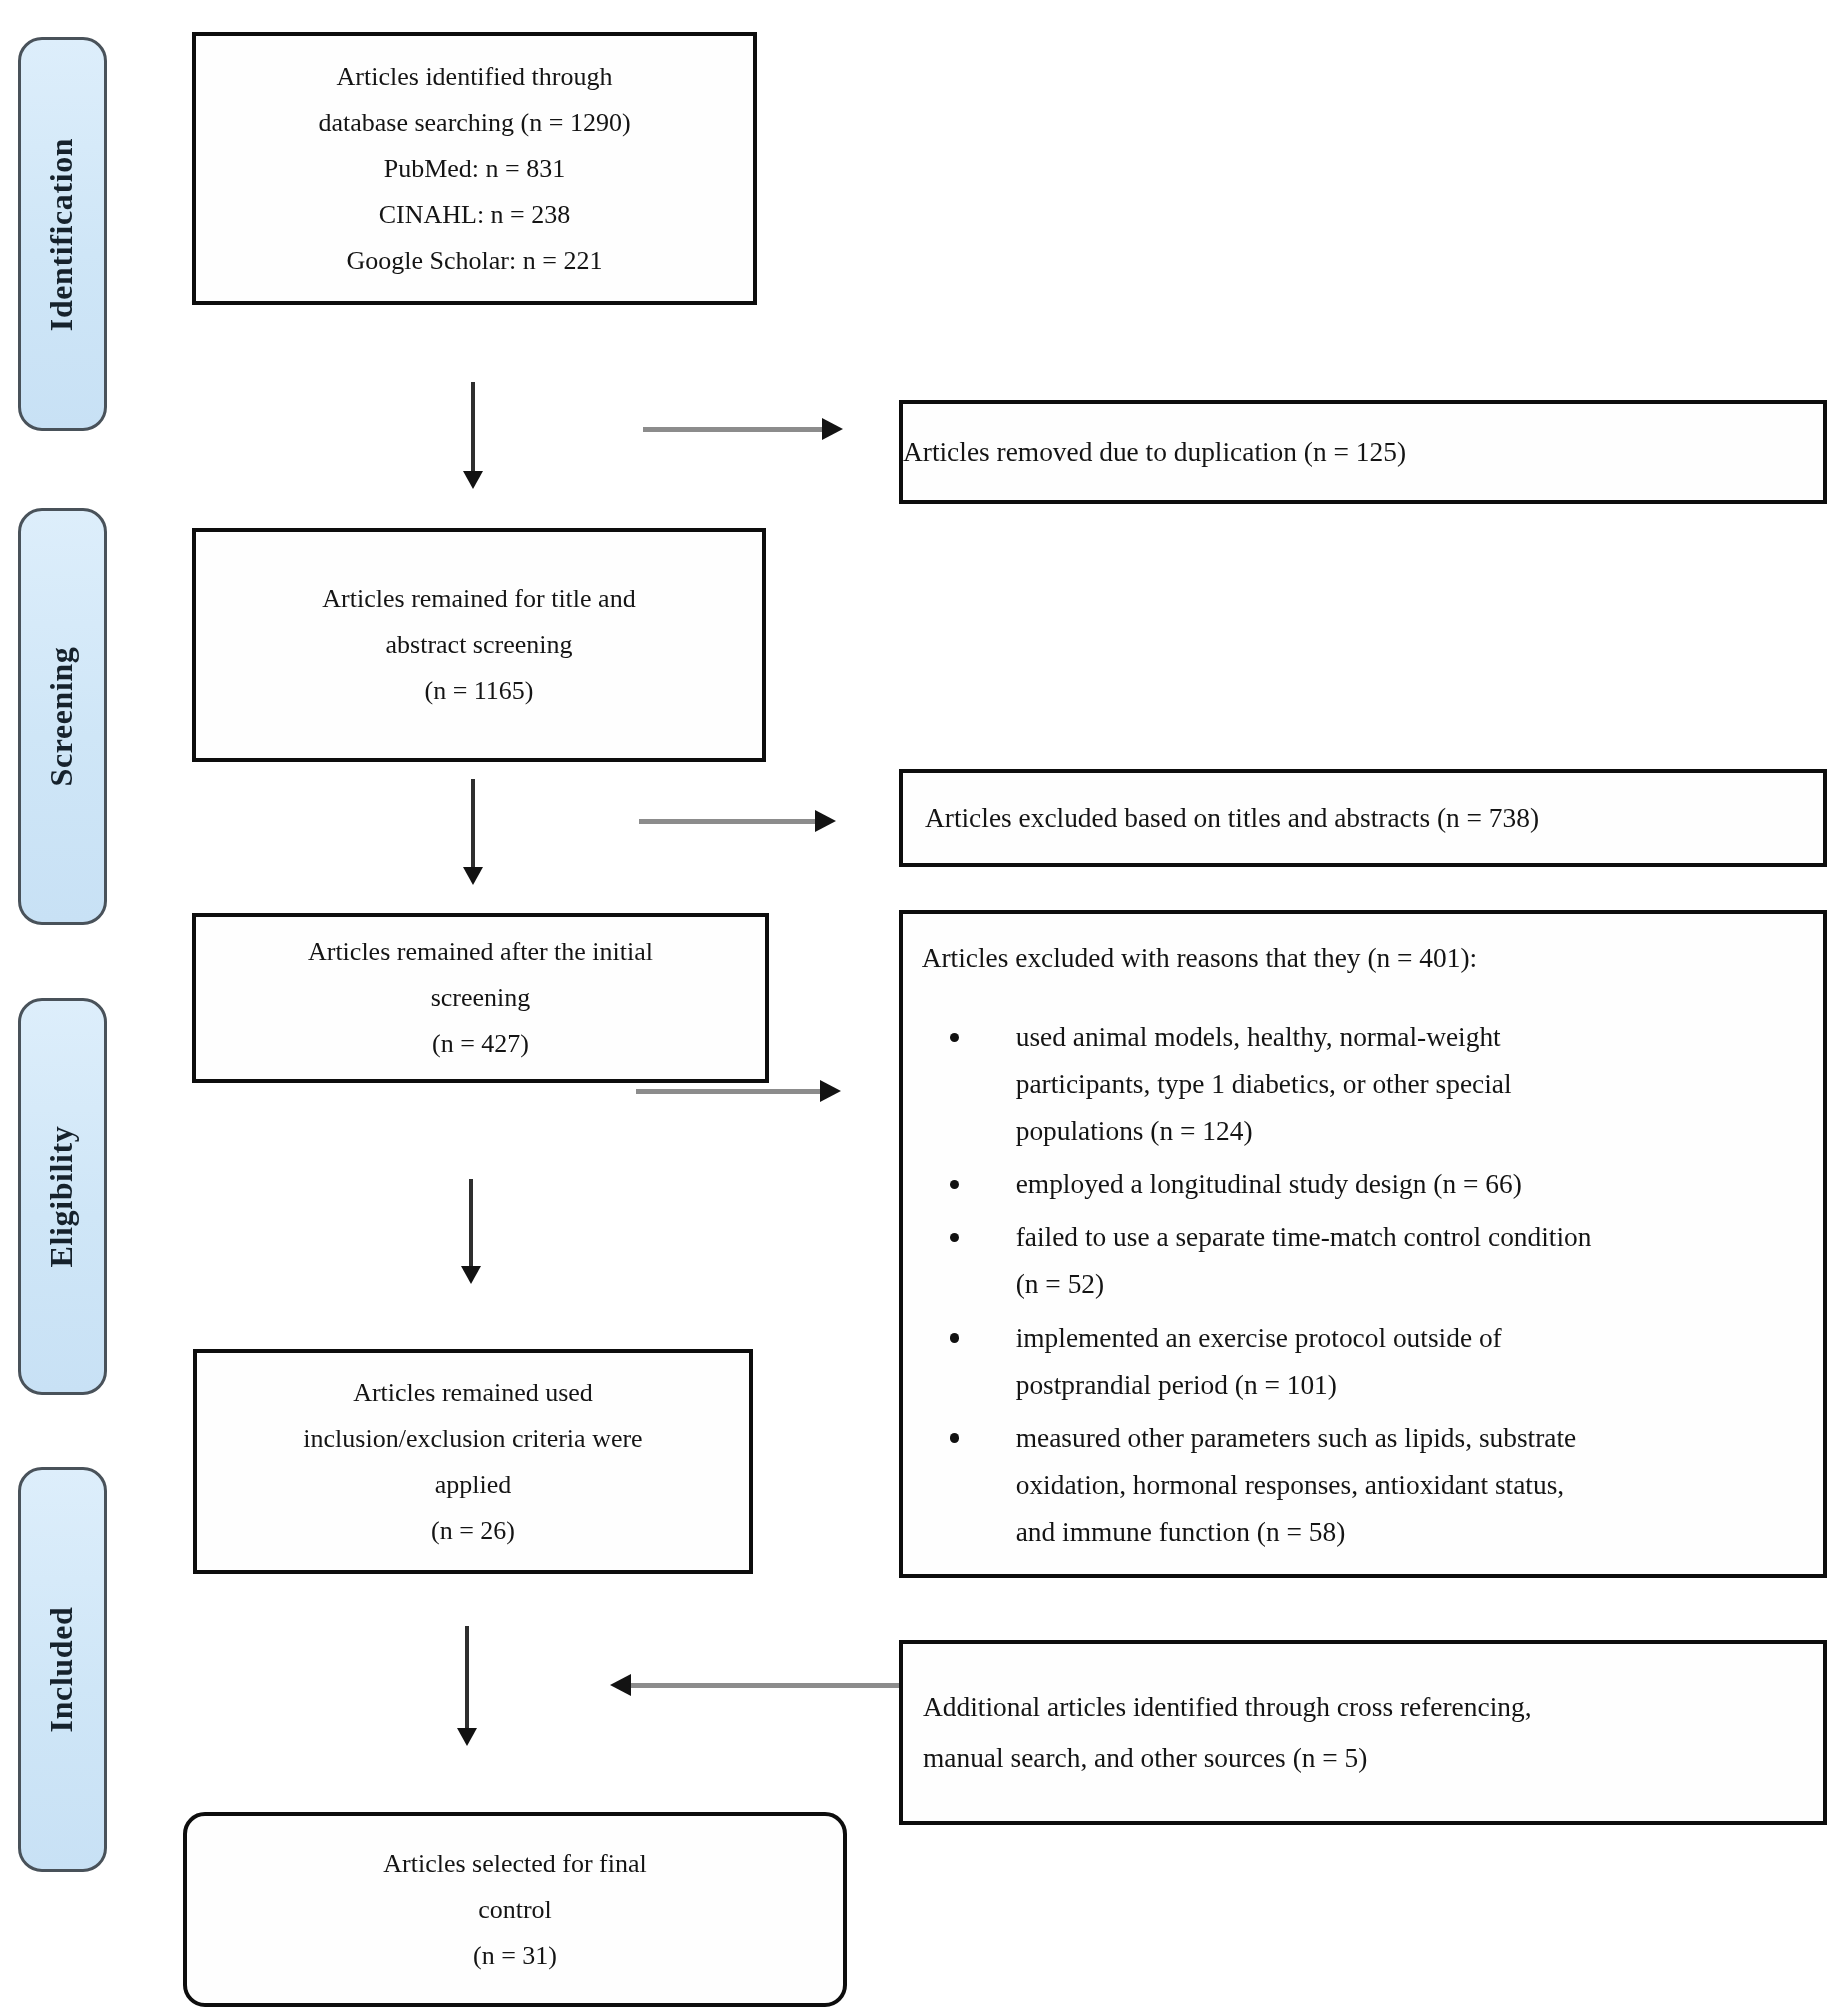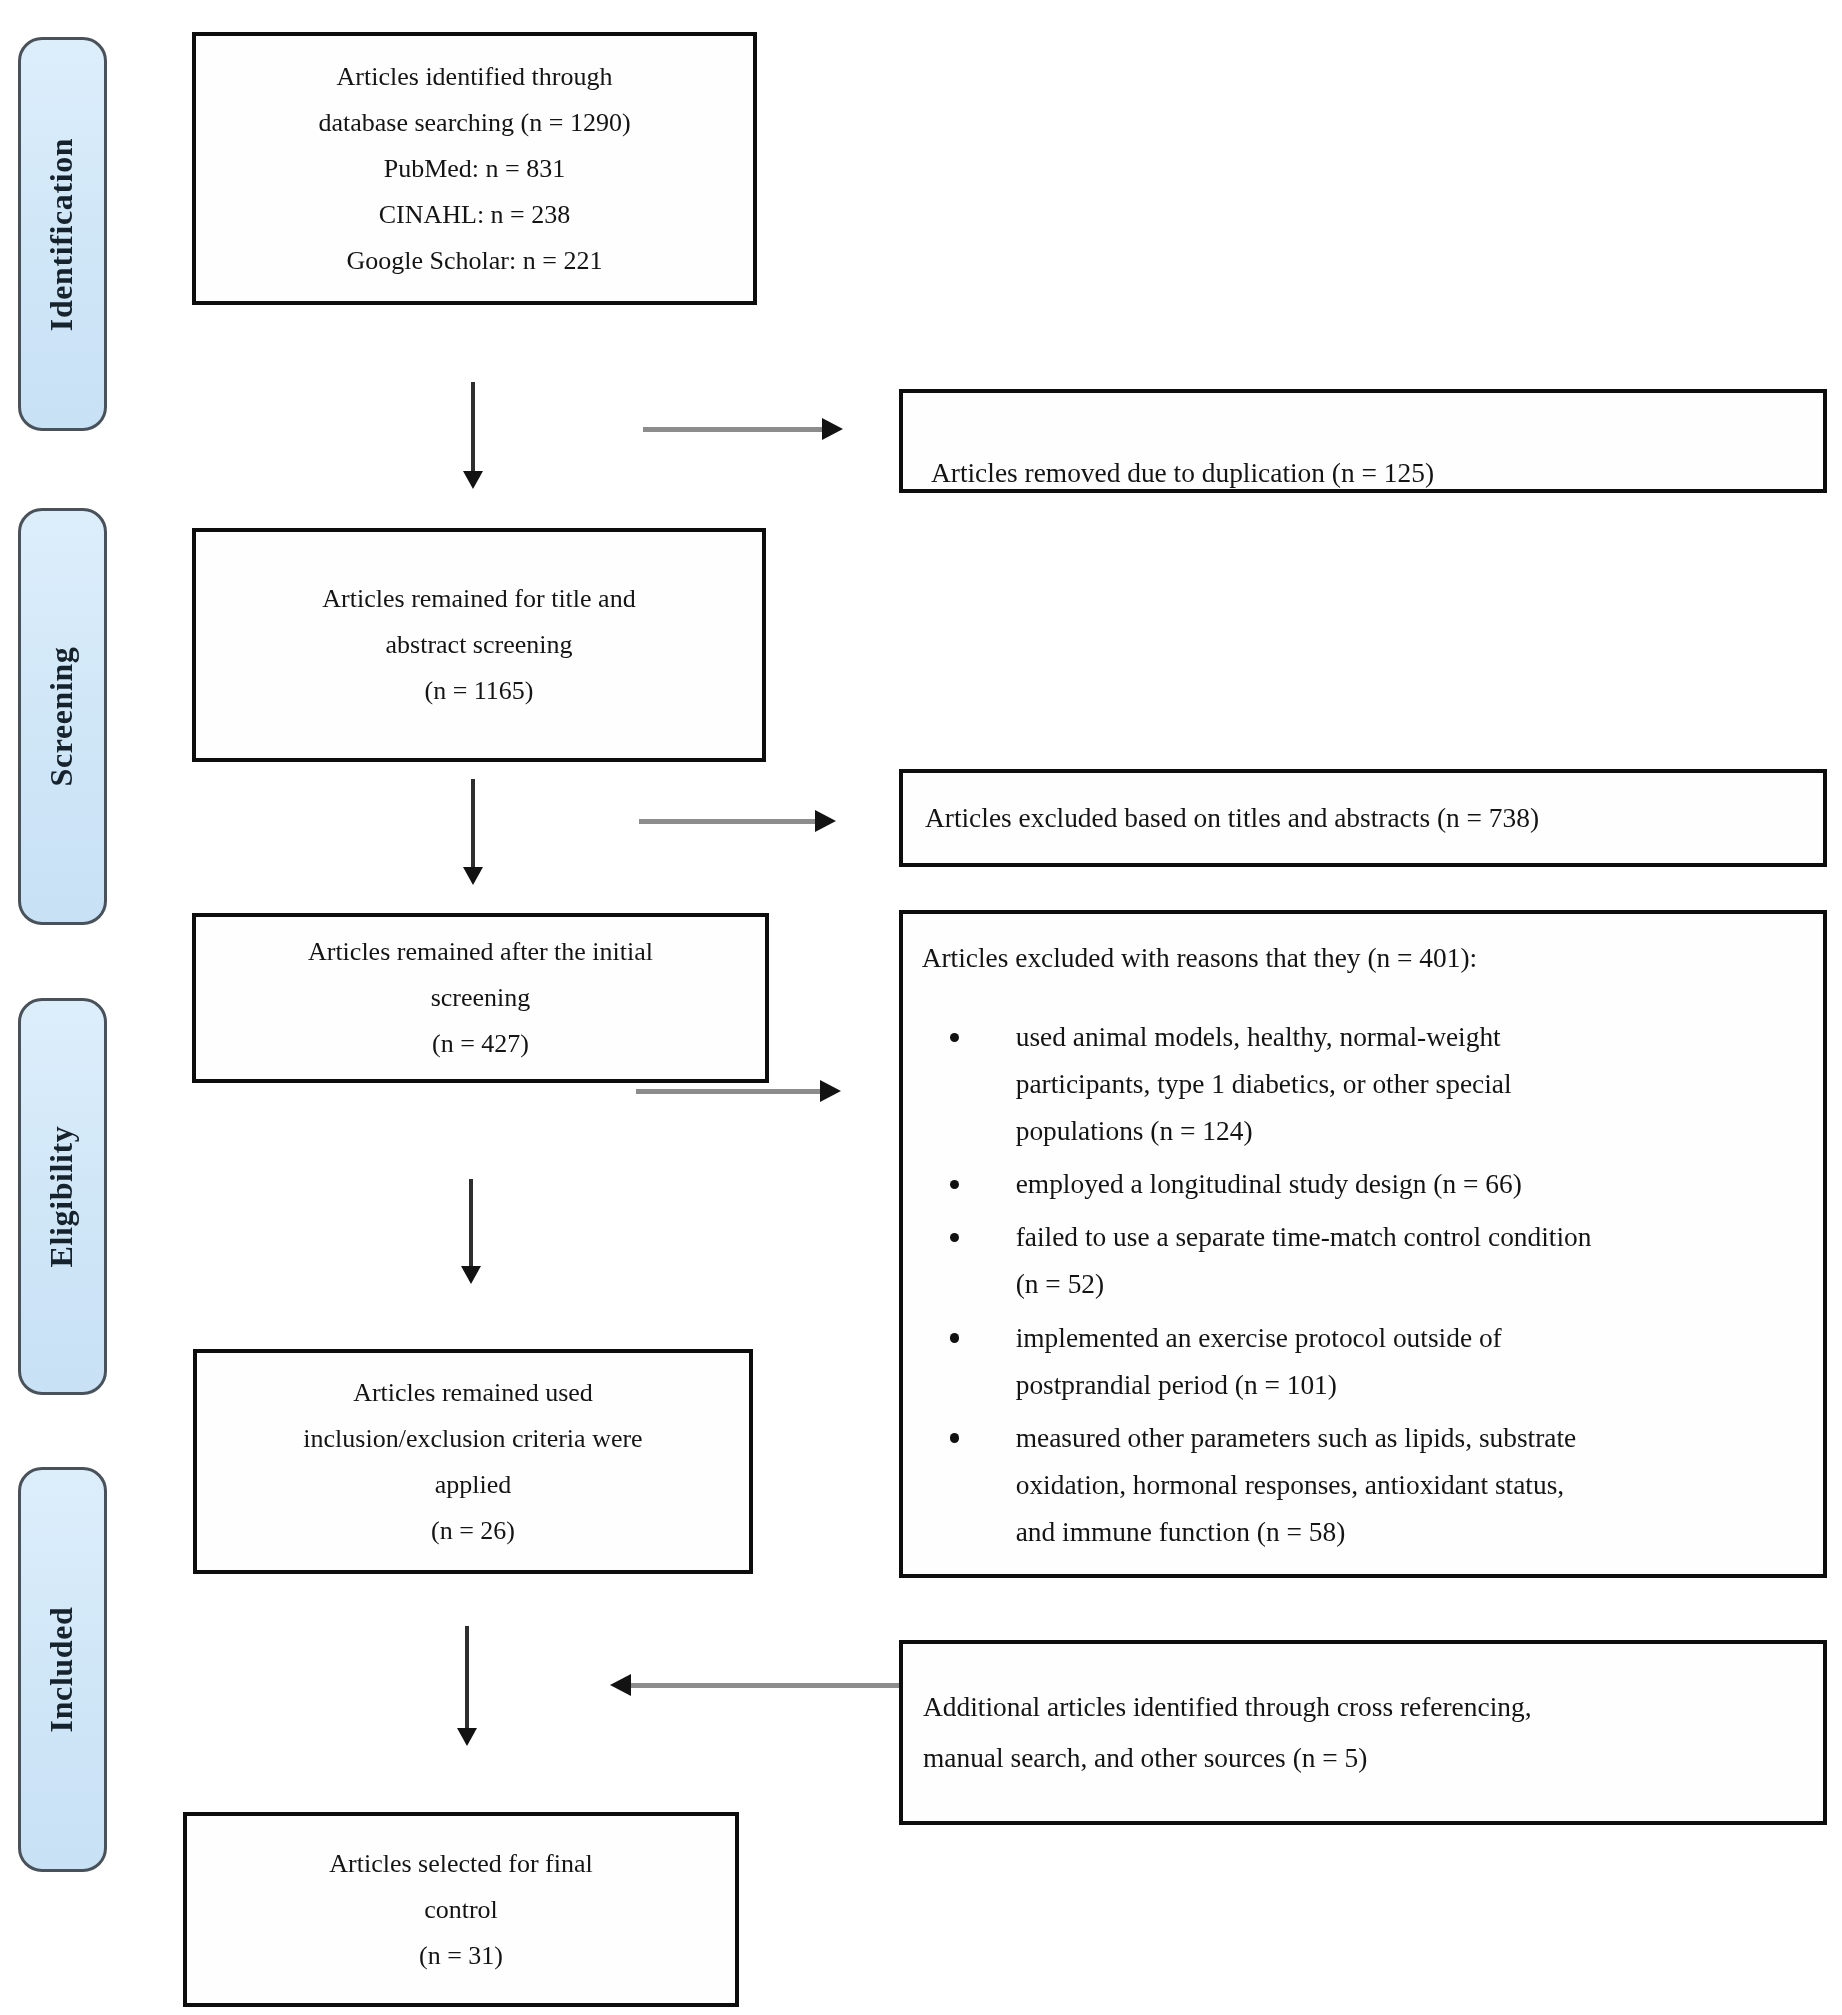--- a/index.html
+++ b/index.html
@@ -57,38 +57,37 @@
     align-items: center;
     text-align: center;
     font-size: 26px;
     line-height: 46px;
     z-index: 1;
   }
   .box-identified        { left: 192px; top: 32px;   width: 565px; height: 273px; text-align: right; }
   .box-title-abstract    { left: 192px; top: 528px;  width: 574px; height: 234px; }
   .box-initial-screening { left: 192px; top: 913px; width: 577px; height: 170px; }
   .box-criteria-applied  { left: 193px; top: 1349px; width: 560px; height: 225px; }
-  .box-final-analysis    { left: 183px; top: 1812px; width: 556px; height: 195px; }
+  .box-final-analysis    { left: 183px; top: 1812px; width: 664px; height: 195px; border-radius: 22px; }
   .flowbox .line { display: block; }
 
   
   .sidebox {
     position: absolute;
     left: 899px;
     width: 928px;
     background: #fefefe;
     border: 4.4px solid #0d0d0d;
     box-sizing: border-box;
     font-size: 27.4px;
     z-index: 1;
   }
   .box-duplicates {
-    top: 389px; height: 104px;
-    display: flex; align-items: flex-end;
-    padding-left: 28px;
+    top: 400px; height: 104px;
+    display: flex; align-items: center;
   }
   .box-titles-abstracts {
     top: 769px; height: 98px;
     display: flex; align-items: center;
     padding-left: 22px;
   }
   .box-reasons {
     top: 910px; height: 668px;
     padding: 25px 22px 0 18.7px;
   }

